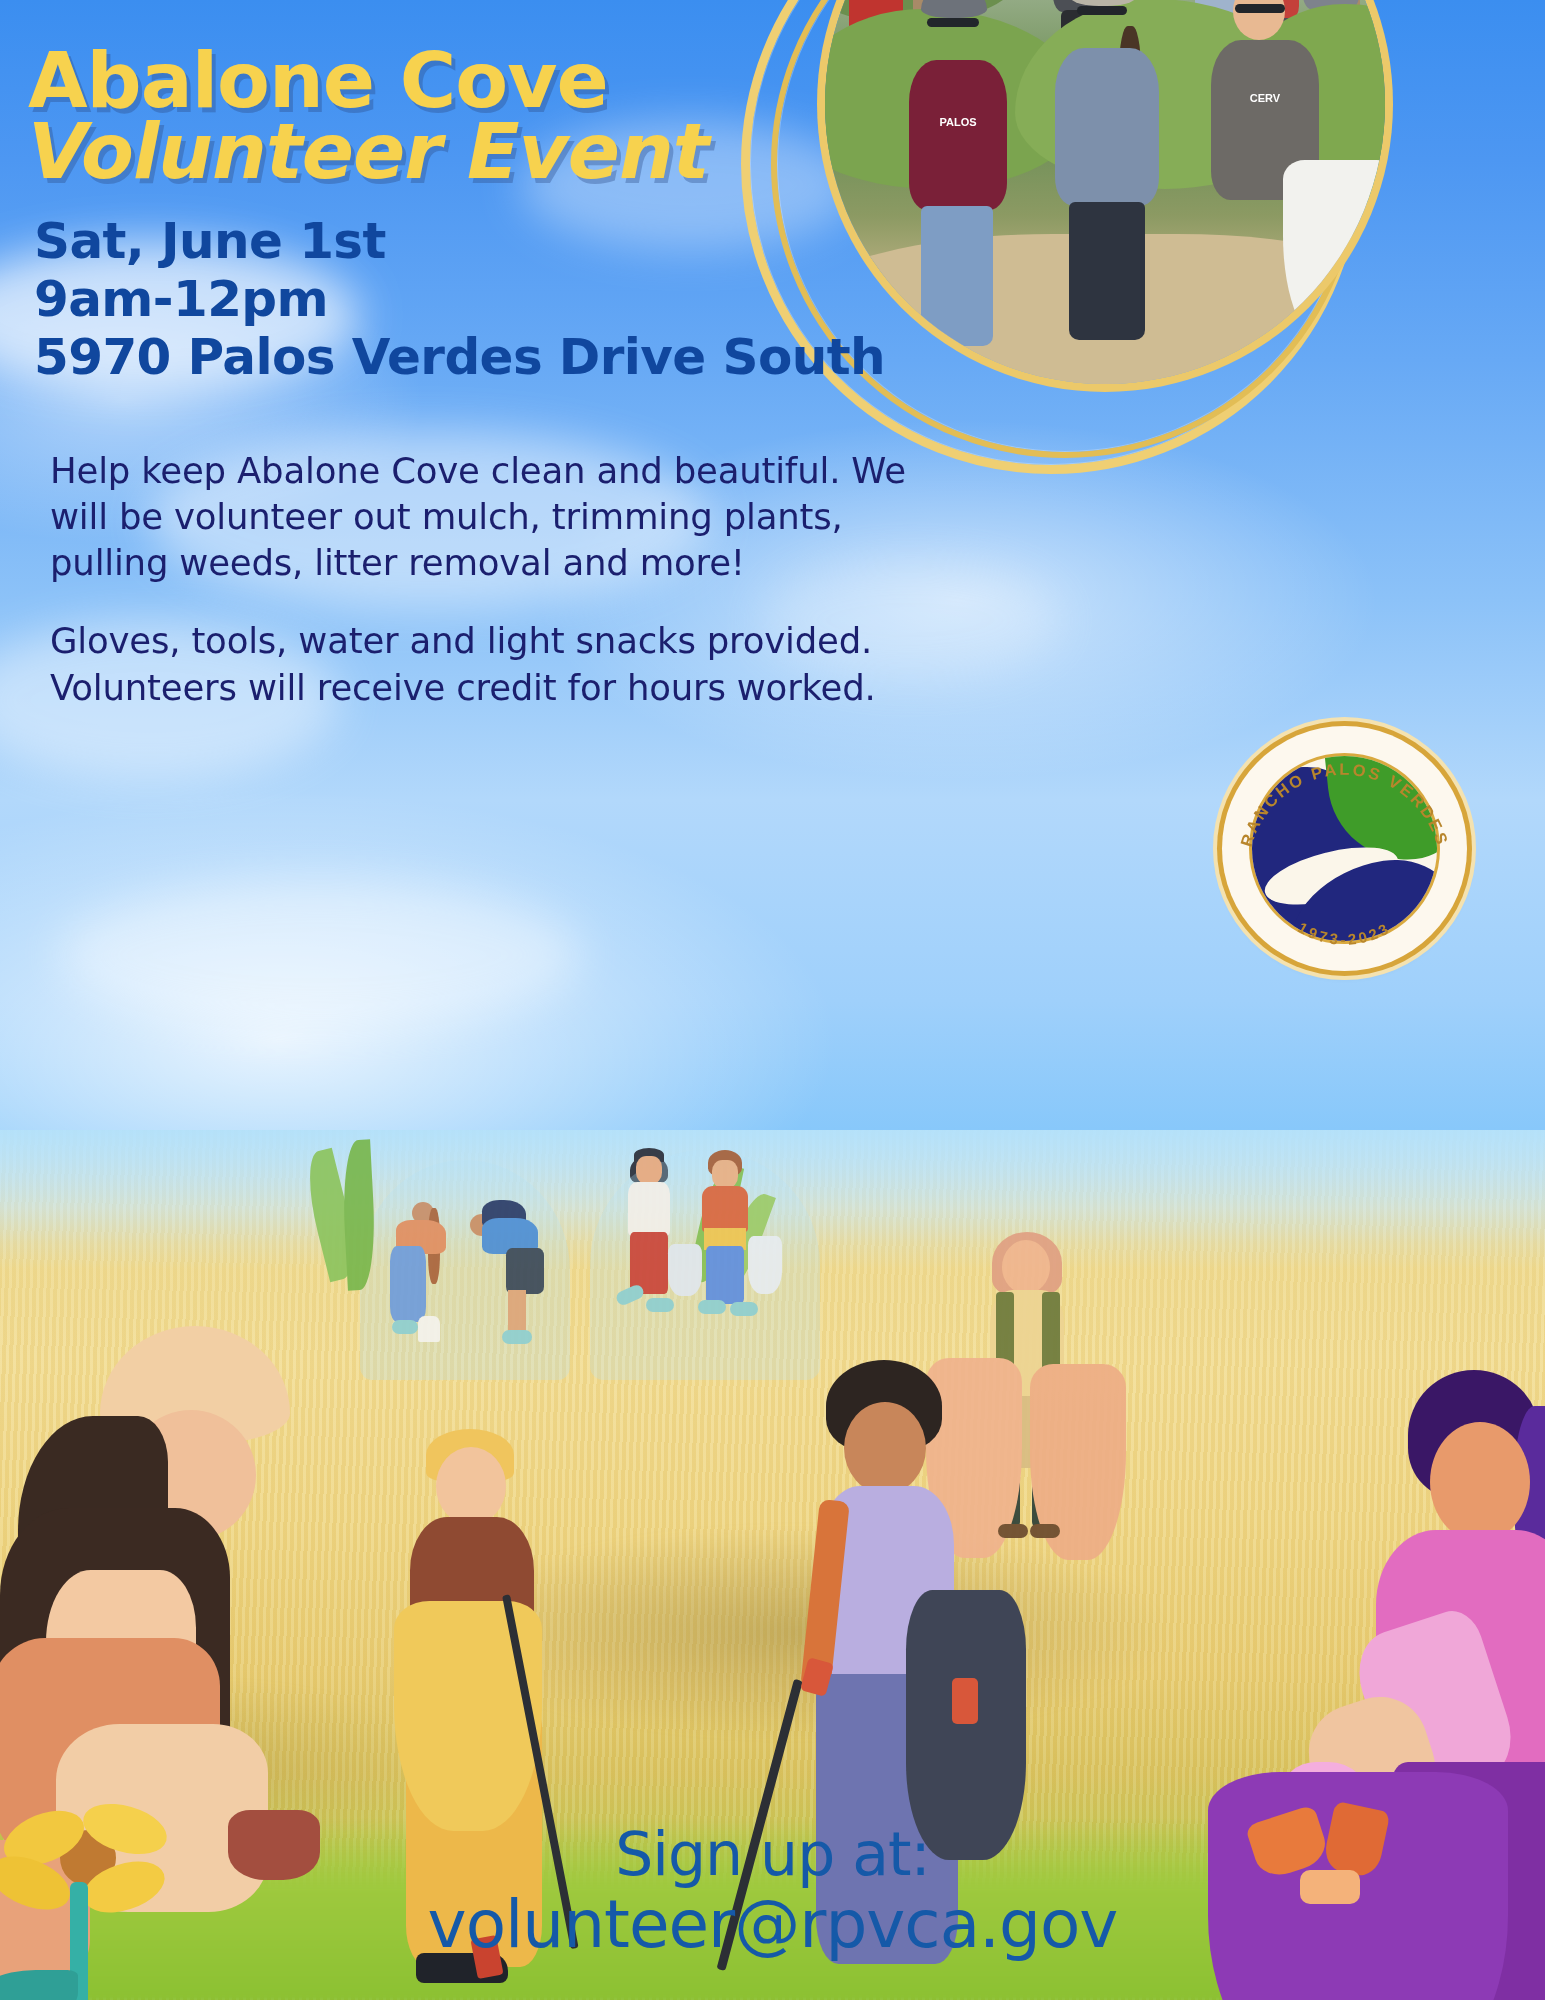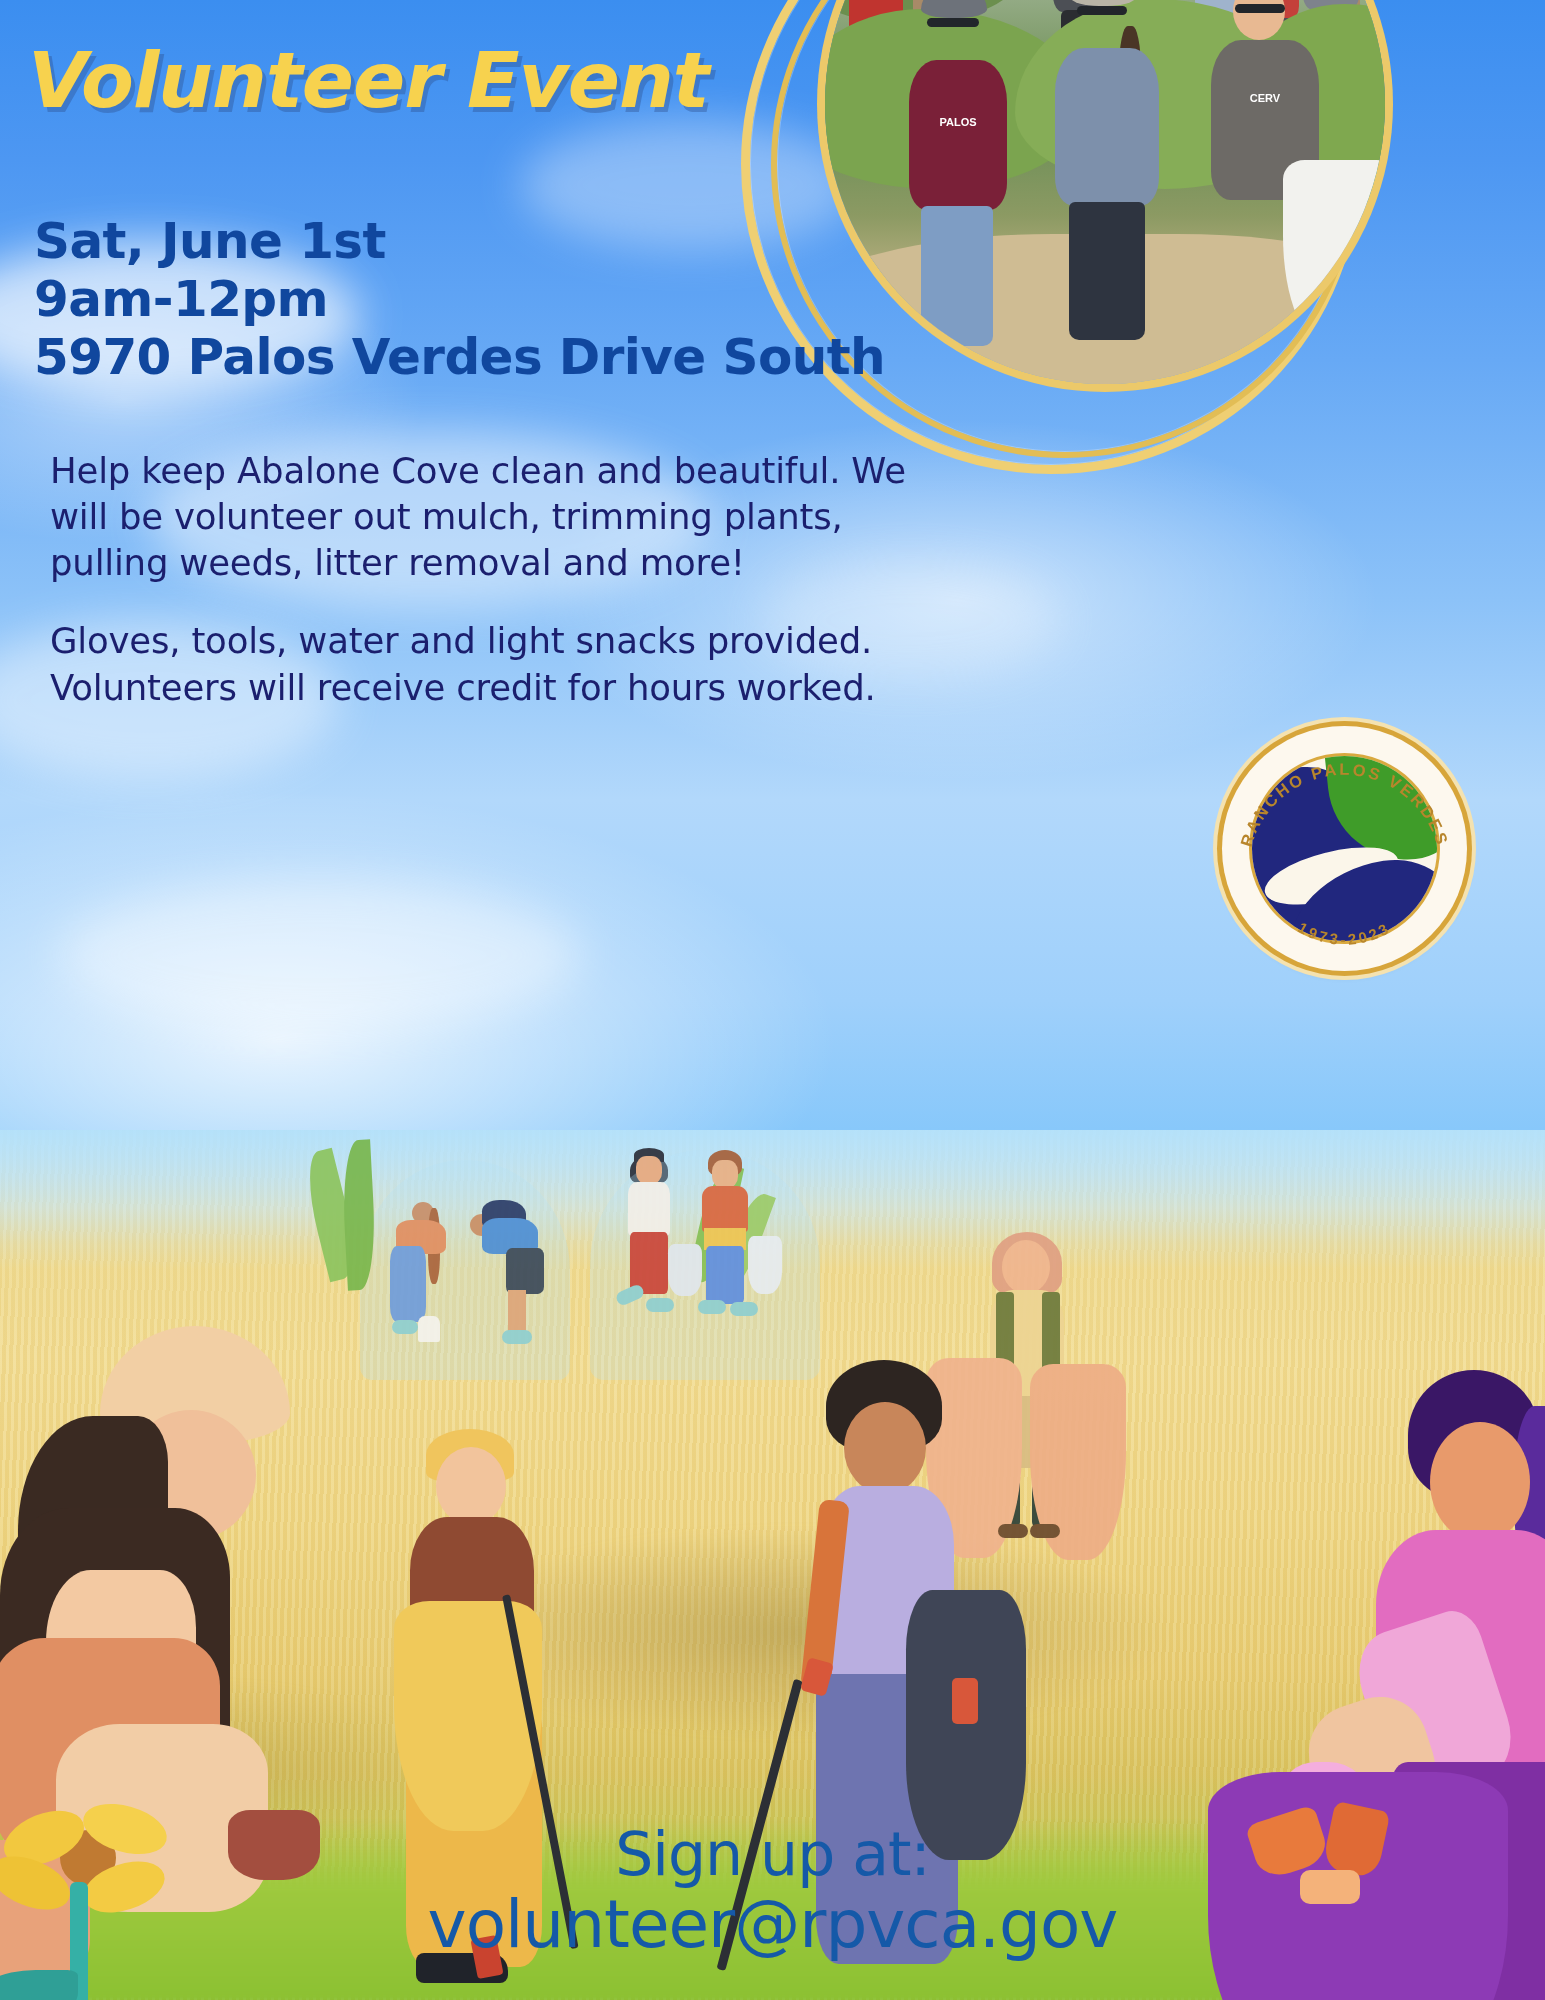--- a/index.html
+++ b/index.html
@@ -254,20 +254,21 @@
         <div class="torso" style="position:absolute;left:-6px; top:66px; width:108px;height:160px; background:#6d6a66;"></div>
         <div style="position:absolute;left:-6px; top:118px; width:108px;">
           <div class="tee">CERV</div>
         </div>
         <div class="bag" style="position:absolute;left:66px; top:186px; width:120px;height:190px;"></div>
       </div>
     </div>
   </div>
 
   <h1 id="headline">
+    <span class="l1">Abalone Cove</span>
     <span class="l2">Volunteer Event</span>
   </h1>
 
   <div id="datetime">
     <div>Sat, June 1st</div>
     <div>9am-12pm</div>
     <div>5970 Palos Verdes Drive South</div>
   </div>
 
   <div id="body-copy">

